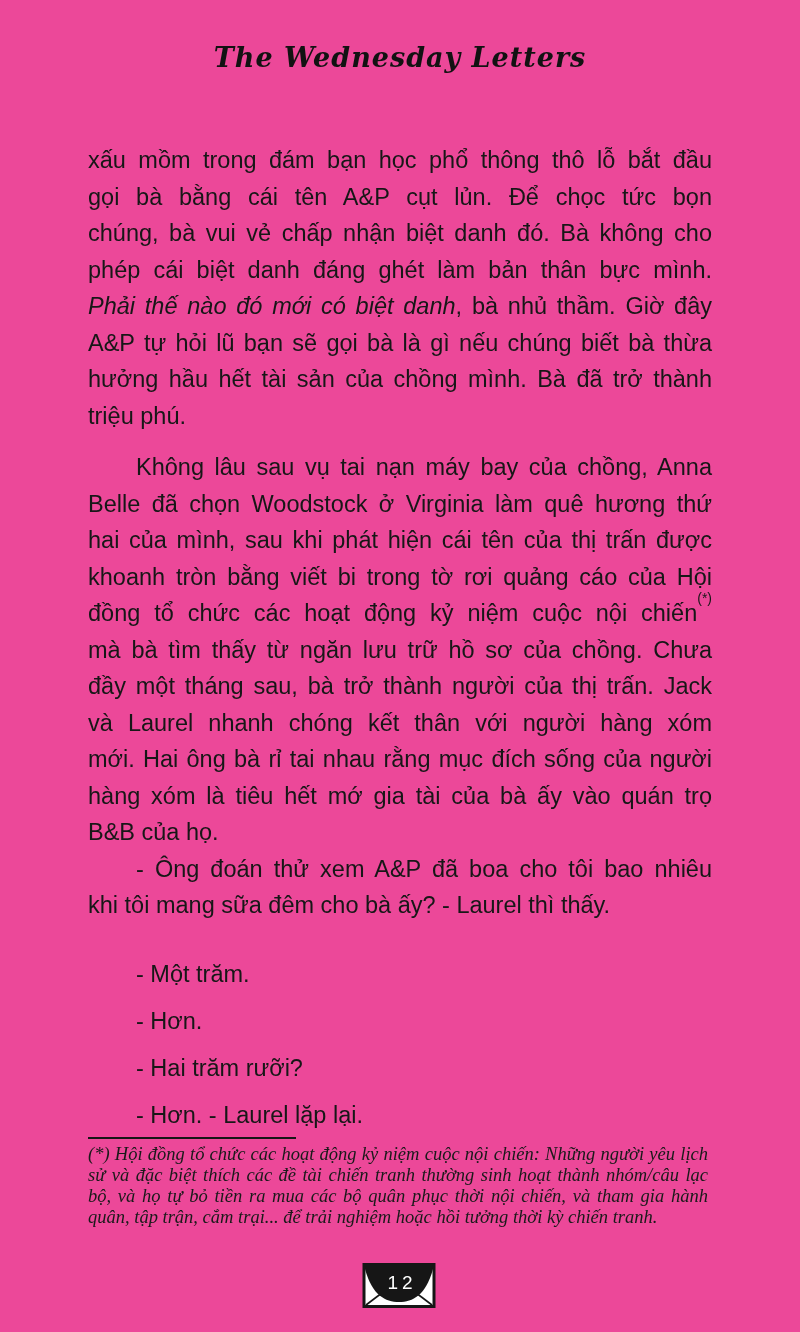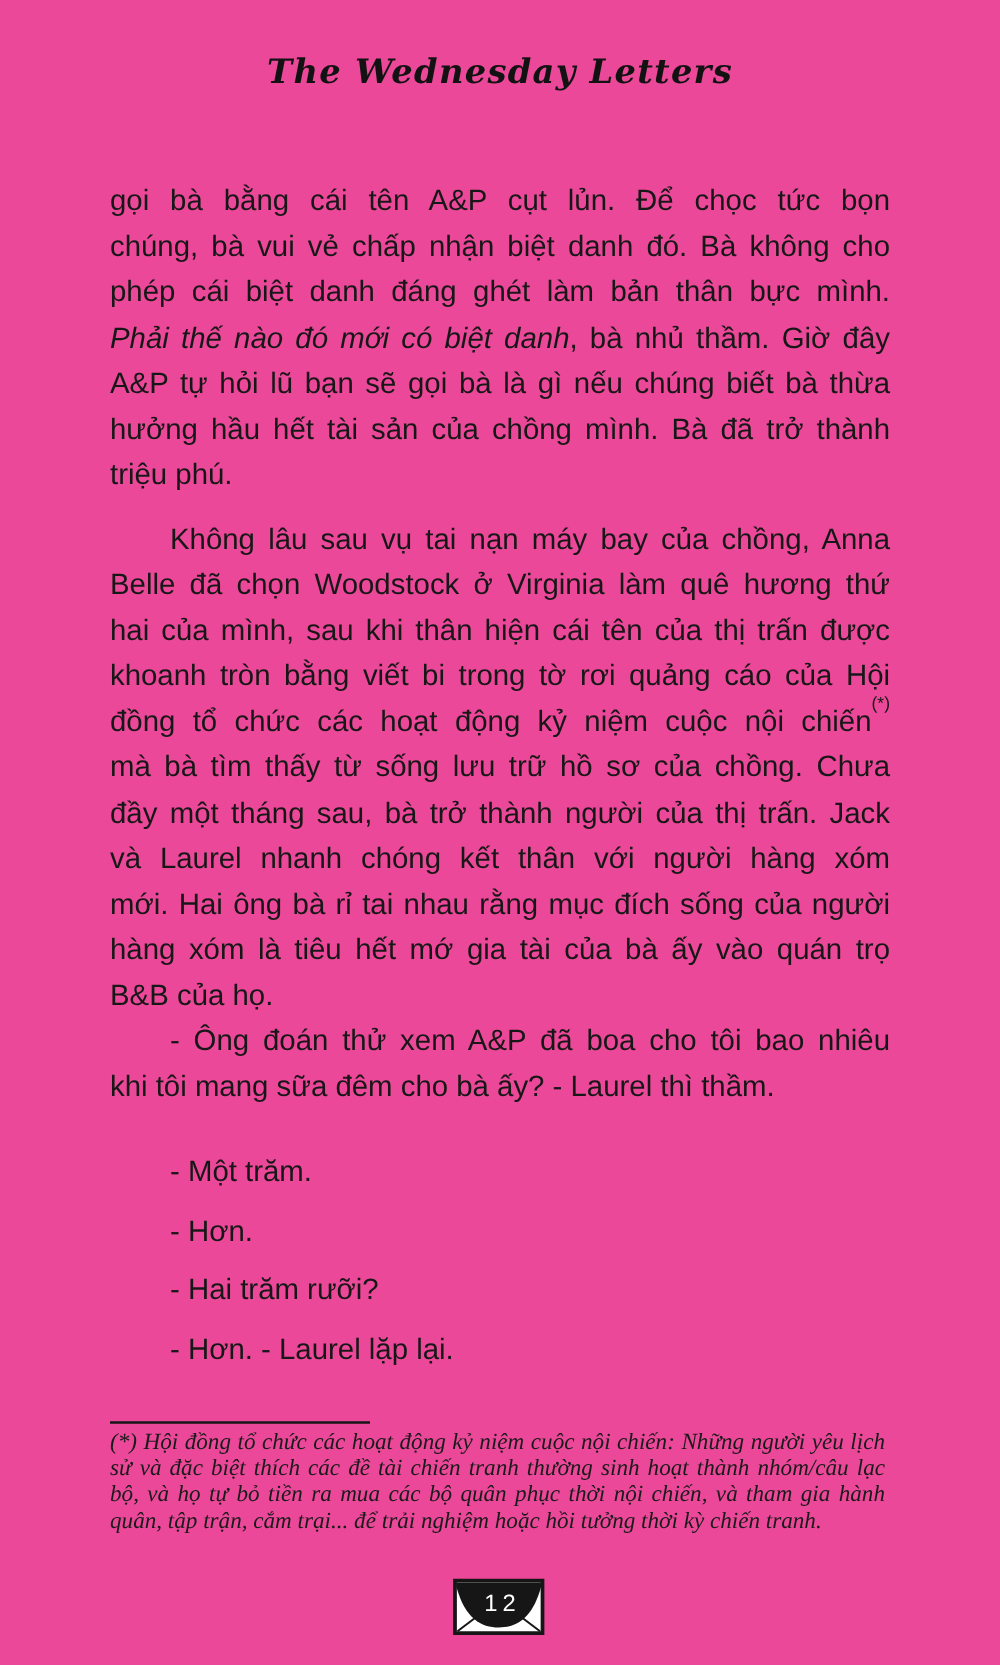--- a/index.html
+++ b/index.html
@@ -100,46 +100,47 @@
 </head>
 <body>
 
 <div class="page">
 
   <div class="running-header">The Wednesday Letters</div>
 
   <div class="text-block">
 
     <div class="para">
+      <div class="line justify">xấu mồm trong đám bạn học phổ thông thô lỗ bắt đầu</div>
       <div class="line justify">gọi bà bằng cái tên A&amp;P cụt lủn. Để chọc tức bọn</div>
       <div class="line justify">chúng, bà vui vẻ chấp nhận biệt danh đó. Bà không cho</div>
       <div class="line justify">phép cái biệt danh đáng ghét làm bản thân bực mình.</div>
       <div class="line justify"><span class="italic">Phải thế nào đó mới có biệt danh</span><span>, bà nhủ thầm. Giờ đây</span></div>
       <div class="line justify">A&amp;P tự hỏi lũ bạn sẽ gọi bà là gì nếu chúng biết bà thừa</div>
       <div class="line justify">hưởng hầu hết tài sản của chồng mình. Bà đã trở thành</div>
       <div class="line last-line">triệu phú.</div>
     </div>
 
     <div class="para mt-p2">
       <div class="line justify indent">Không lâu sau vụ tai nạn máy bay của chồng, Anna</div>
       <div class="line justify">Belle đã chọn Woodstock ở Virginia làm quê hương thứ</div>
-      <div class="line justify">hai của mình, sau khi thân hiện cái tên của thị trấn được</div>
+      <div class="line justify">hai của mình, sau khi phát hiện cái tên của thị trấn được</div>
       <div class="line justify">khoanh tròn bằng viết bi trong tờ rơi quảng cáo của Hội</div>
       <div class="line justify"><span>đồng tổ chức các hoạt động kỷ niệm cuộc nội chiến</span><sup class="fn-marker">(*)</sup></div>
-      <div class="line justify">mà bà tìm thấy từ sống lưu trữ hồ sơ của chồng. Chưa</div>
+      <div class="line justify">mà bà tìm thấy từ ngăn lưu trữ hồ sơ của chồng. Chưa</div>
       <div class="line justify">đầy một tháng sau, bà trở thành người của thị trấn. Jack</div>
       <div class="line justify">và Laurel nhanh chóng kết thân với người hàng xóm</div>
       <div class="line justify">mới. Hai ông bà rỉ tai nhau rằng mục đích sống của người</div>
       <div class="line justify">hàng xóm là tiêu hết mớ gia tài của bà ấy vào quán trọ</div>
       <div class="line last-line">B&amp;B của họ.</div>
     </div>
 
     <div class="para mt-d1">
       <div class="line justify indent">- Ông đoán thử xem A&amp;P đã boa cho tôi bao nhiêu</div>
-      <div class="line last-line">khi tôi mang sữa đêm cho bà ấy? -  Laurel thì thầm.</div>
+      <div class="line last-line">khi tôi mang sữa đêm cho bà ấy? -  Laurel thì thấy.</div>
     </div>
 
     <div class="para mt-d2">
       <div class="line last-line indent">- Một trăm.</div>
     </div>
 
     <div class="para mt-d3">
       <div class="line last-line indent">- Hơn.</div>
     </div>
 

